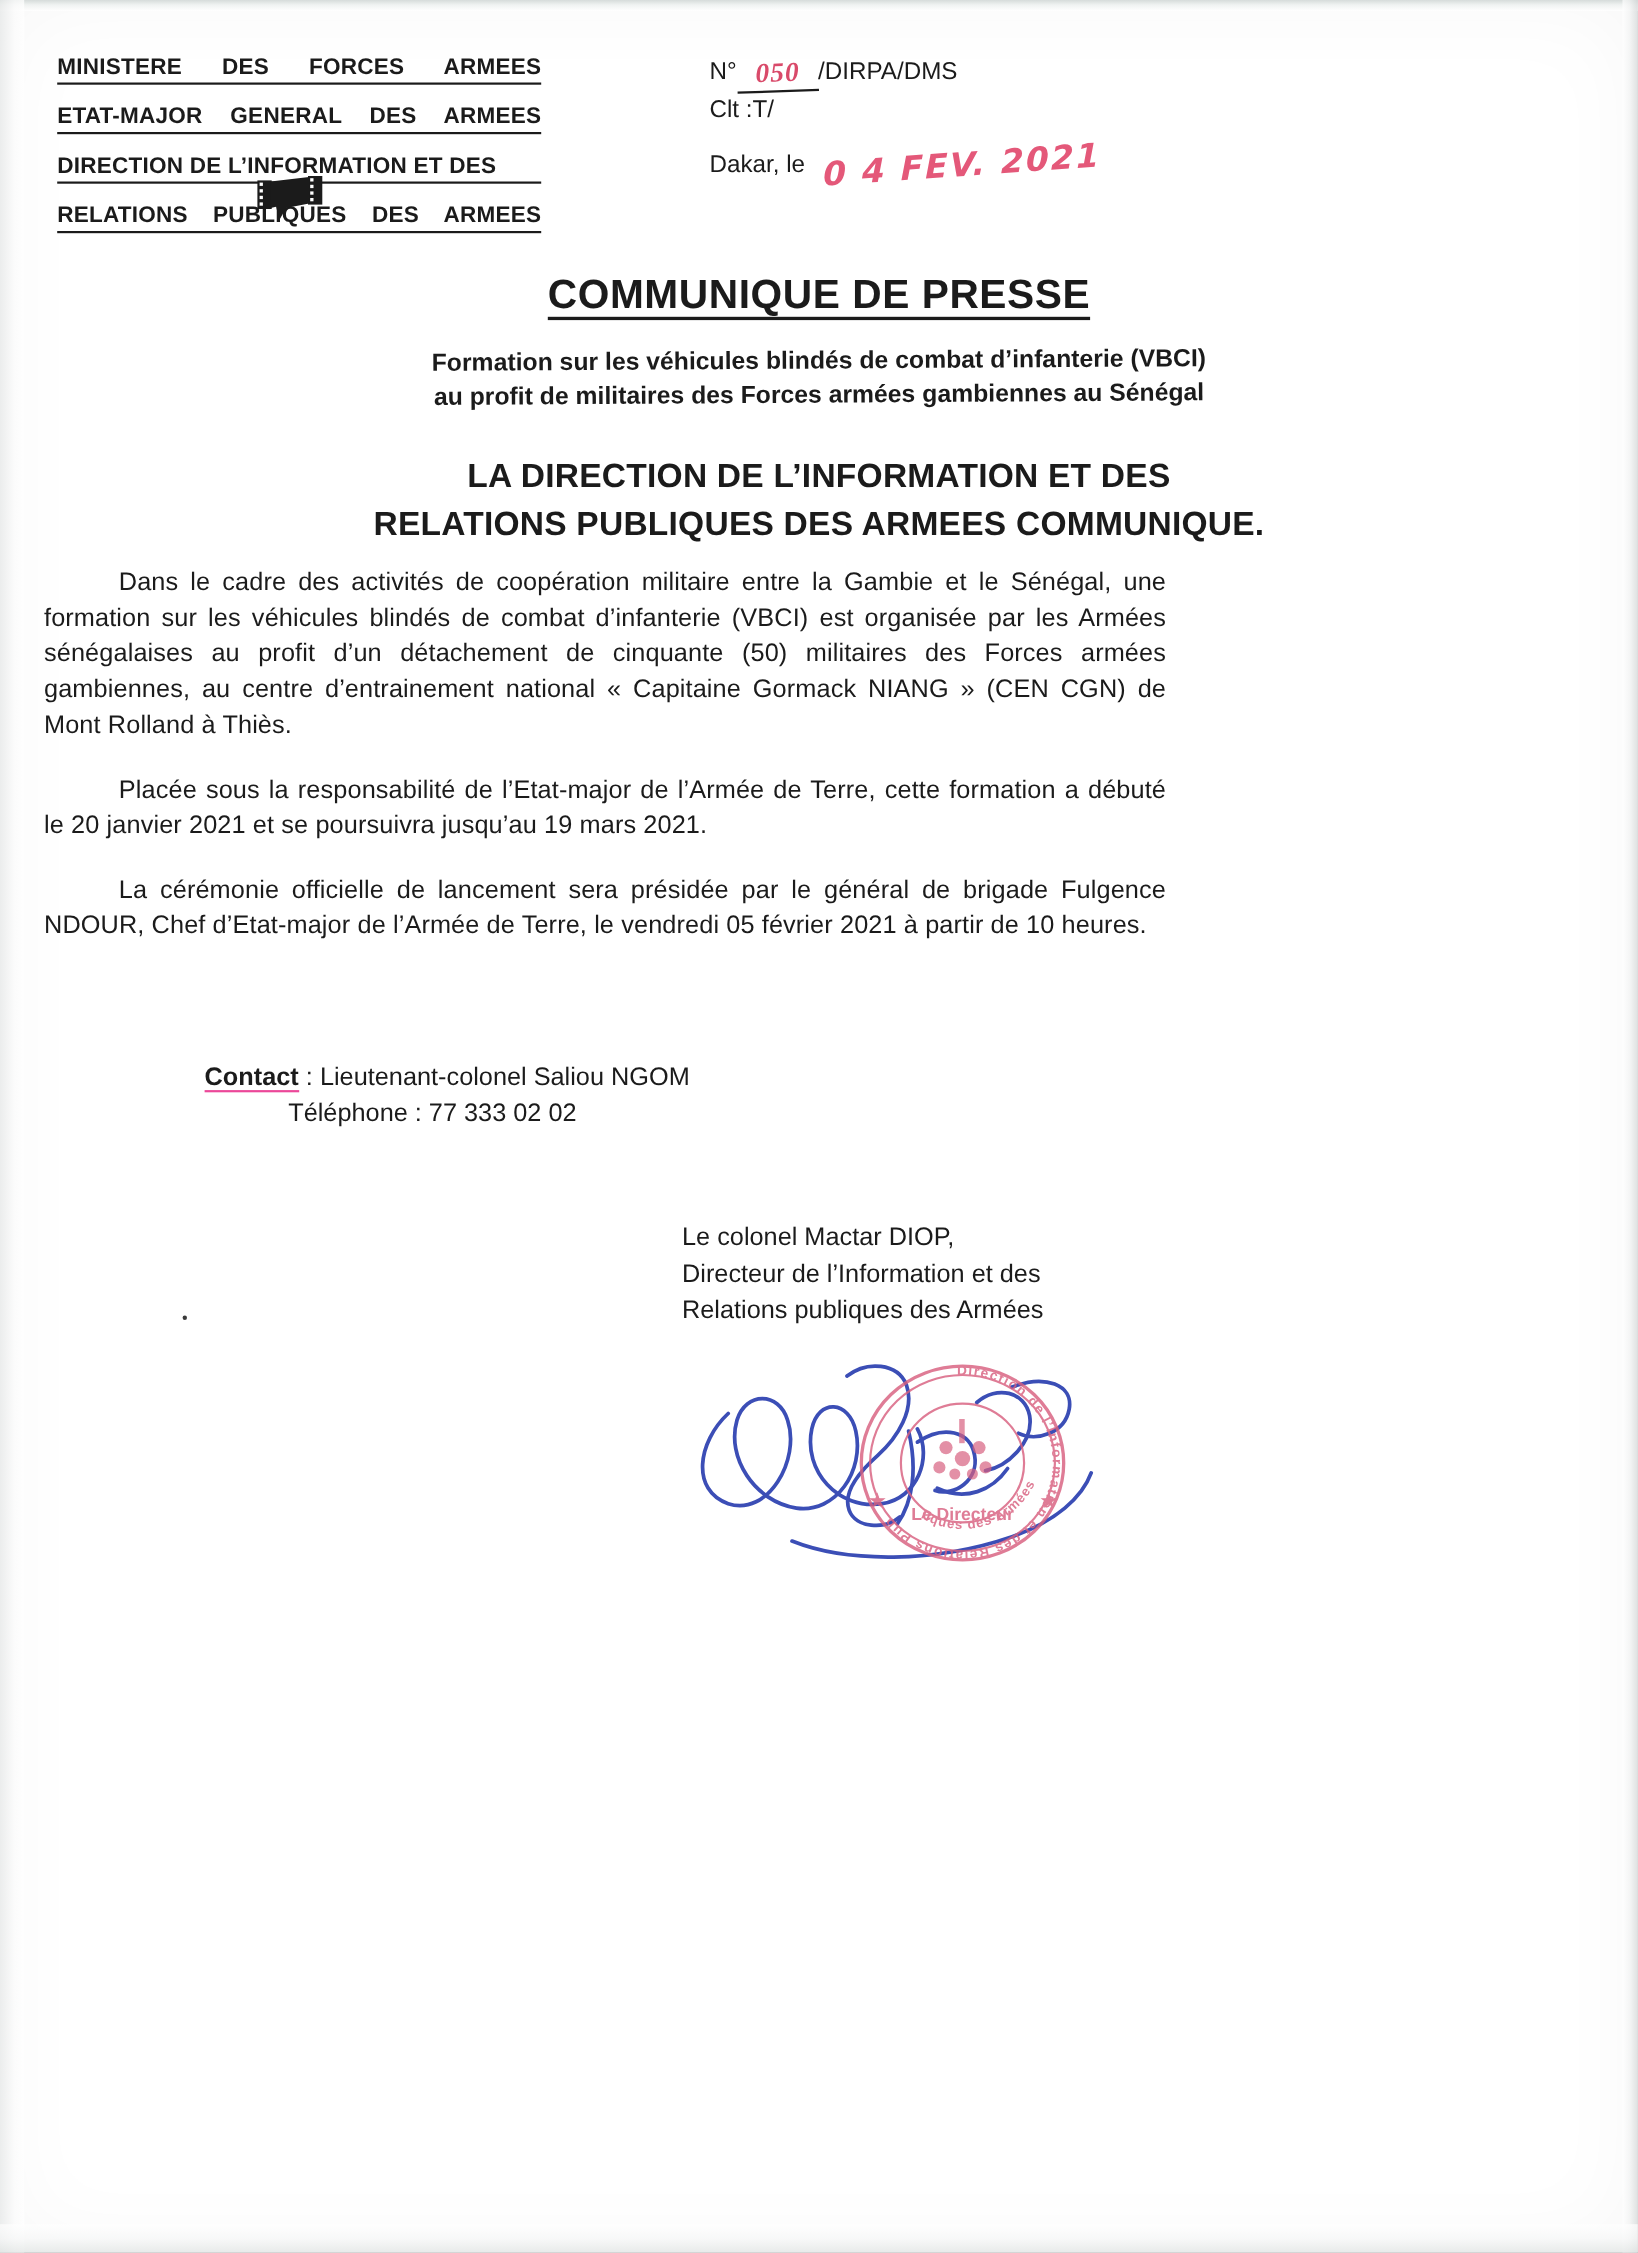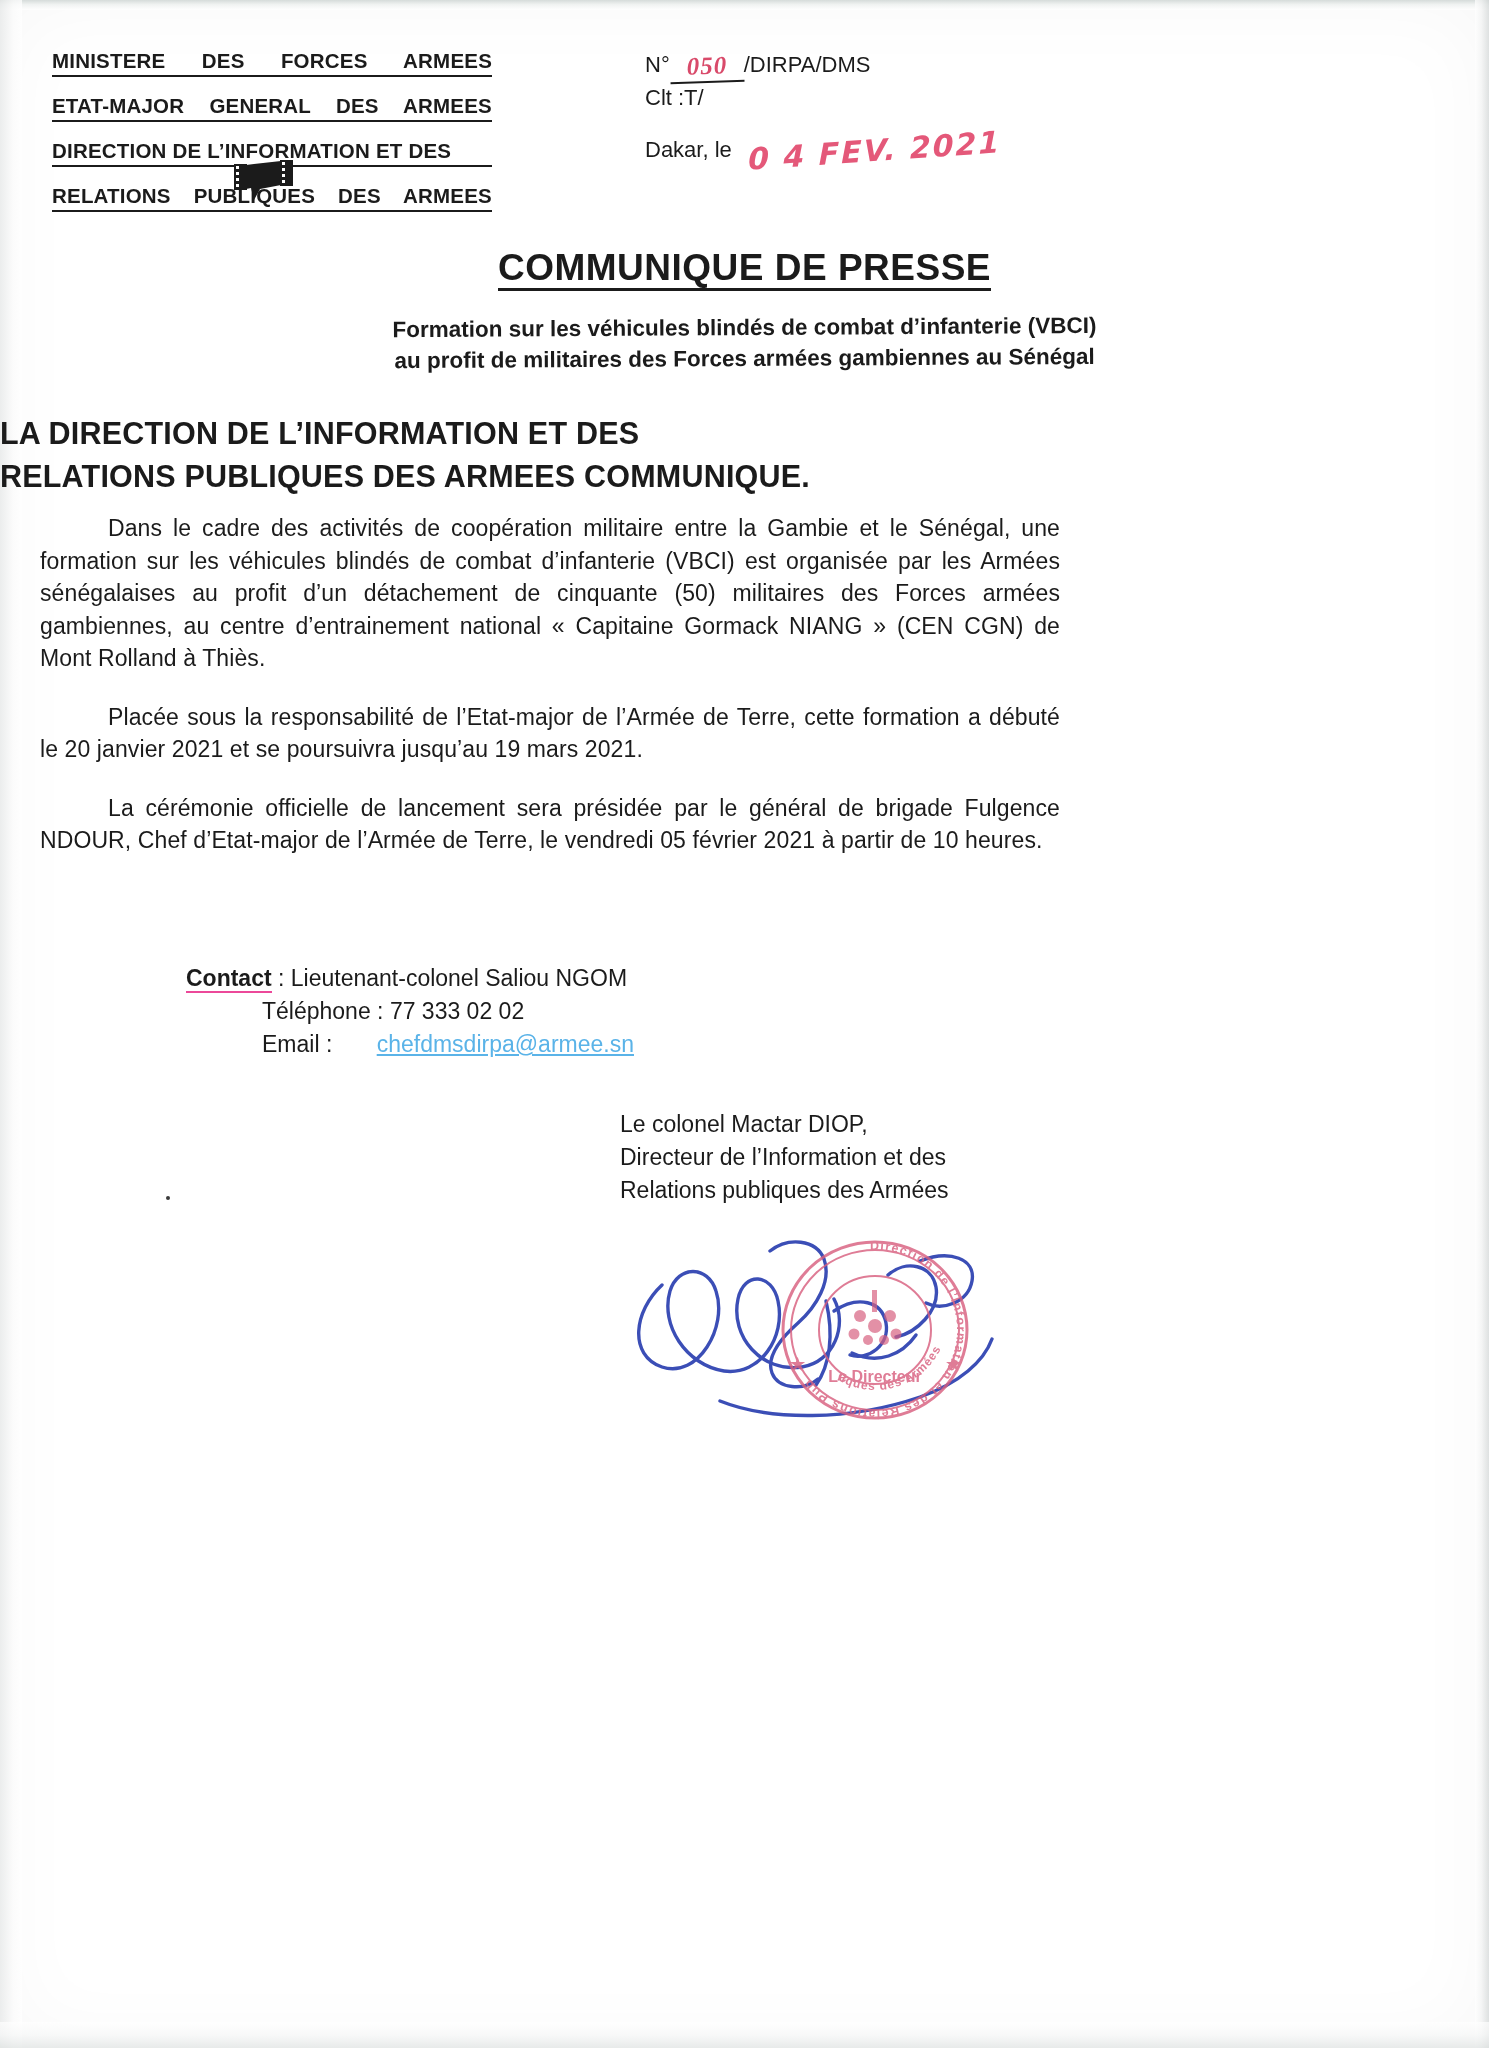--- a/index.html
+++ b/index.html
@@ -142,21 +142,21 @@
     text-align: center;
     font-size: 22.5px;
     font-weight: 700;
     line-height: 31px;
     transform: rotate(-0.35deg);
   }
   .heading {
     position: absolute;
     left: 0; top: 412px;
     width: 1489px;
-    text-align: left;
+    text-align: center;
     font-size: 30.5px;
     font-weight: 700;
     line-height: 43px;
     letter-spacing: .2px;
   }
 
   
   .body-wrap {
     position: absolute;
     left: 40px;
@@ -287,21 +287,20 @@
     <p class="para">Dans le cadre des activités de coopération militaire entre la Gambie et le Sénégal, une formation sur les véhicules blindés de combat d’infanterie (VBCI) est organisée par les Armées sénégalaises au profit d’un détachement de cinquante (50) militaires des Forces armées gambiennes, au centre d’entrainement national « Capitaine Gormack NIANG » (CEN CGN) de Mont Rolland à Thiès.</p>
     <p class="para">Placée sous la responsabilité de l’Etat-major de l’Armée de Terre, cette formation a débuté le 20 janvier 2021 et se poursuivra jusqu’au 19 mars 2021.</p>
     <p class="para">La cérémonie officielle de lancement sera présidée par le général de brigade Fulgence NDOUR, Chef  d’Etat-major de l’Armée de Terre, le vendredi 05 février 2021 à partir de 10 heures.</p>
   </div>
 
   <div class="stray-dot"></div>
 
   <div class="contact">
     <div class="c-row"><span class="c-label">Contact</span><span> : </span><span>Lieutenant-colonel Saliou NGOM</span></div>
     <div class="c-row c-indent"><span>Téléphone : </span><span>77 333 02 02</span></div>
-    <div class="c-row c-indent"><span>Email : </span><a class="email-link" href="#">chefdmsdirpa@armee.sn</a></div>
   </div>
 
   <div class="signblock">
     <div>Le colonel Mactar DIOP,</div>
     <div>Directeur de l’Information et des</div>
     <div>Relations publiques des Armées</div>
   </div>
 
   <div class="sign-graphic">
     <svg viewBox="0 0 420 230" width="420" height="230" aria-hidden="true">

